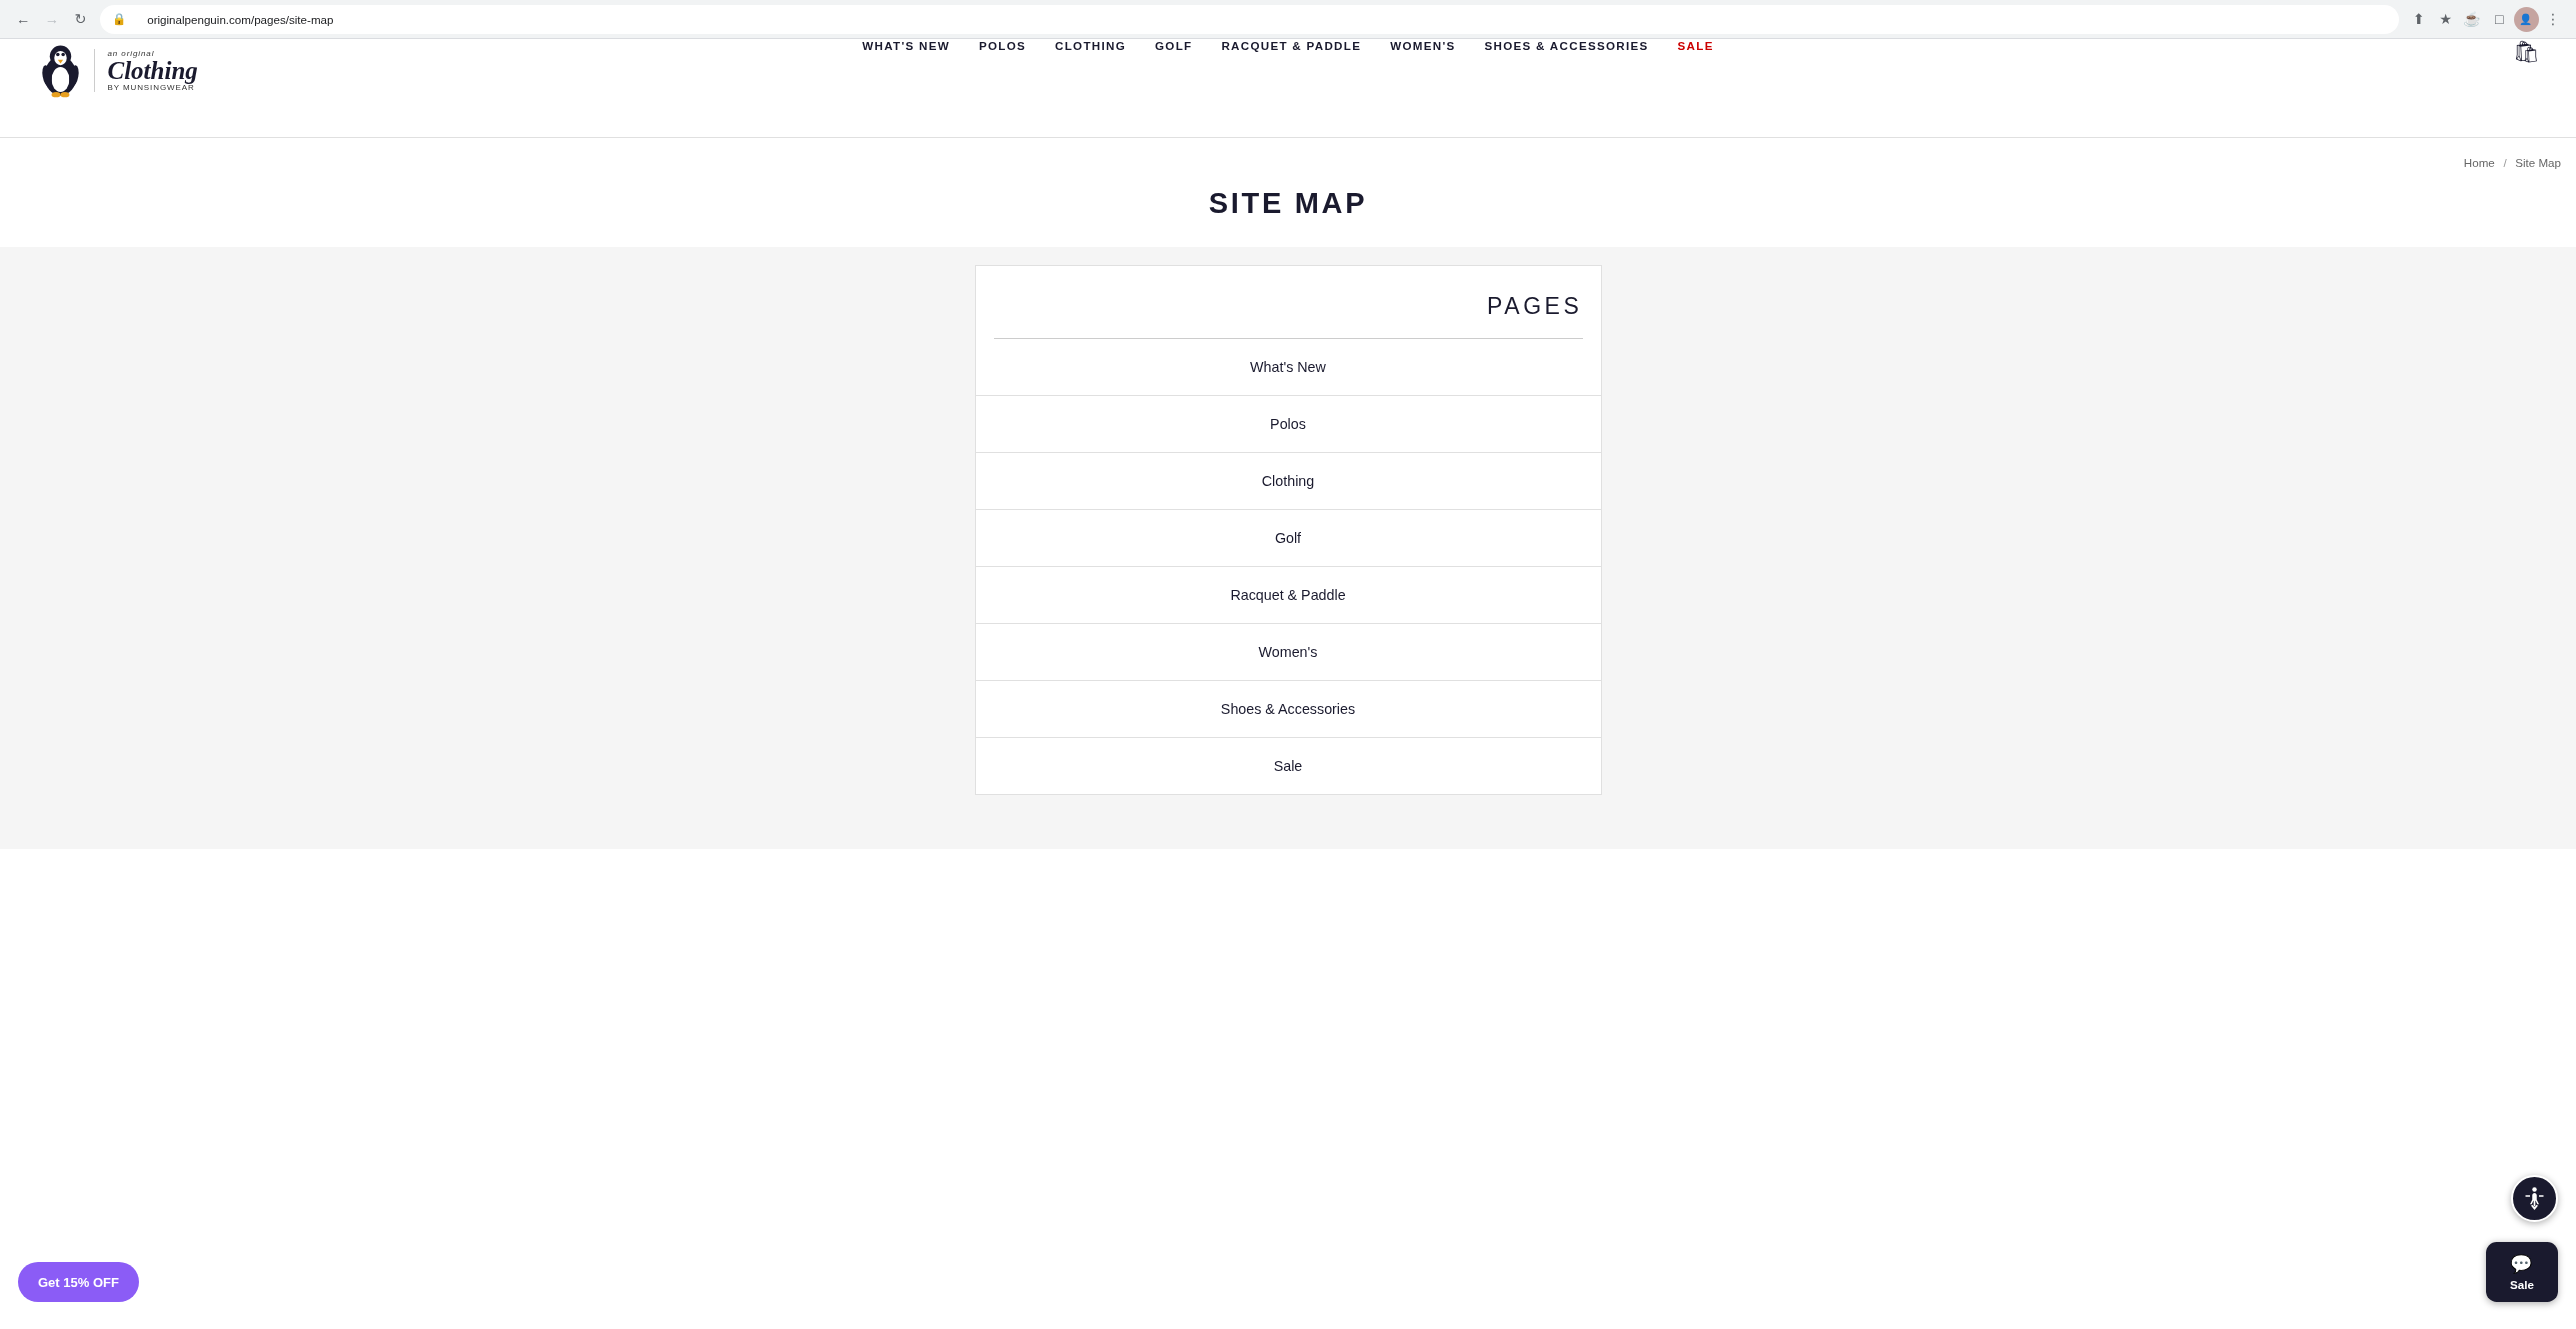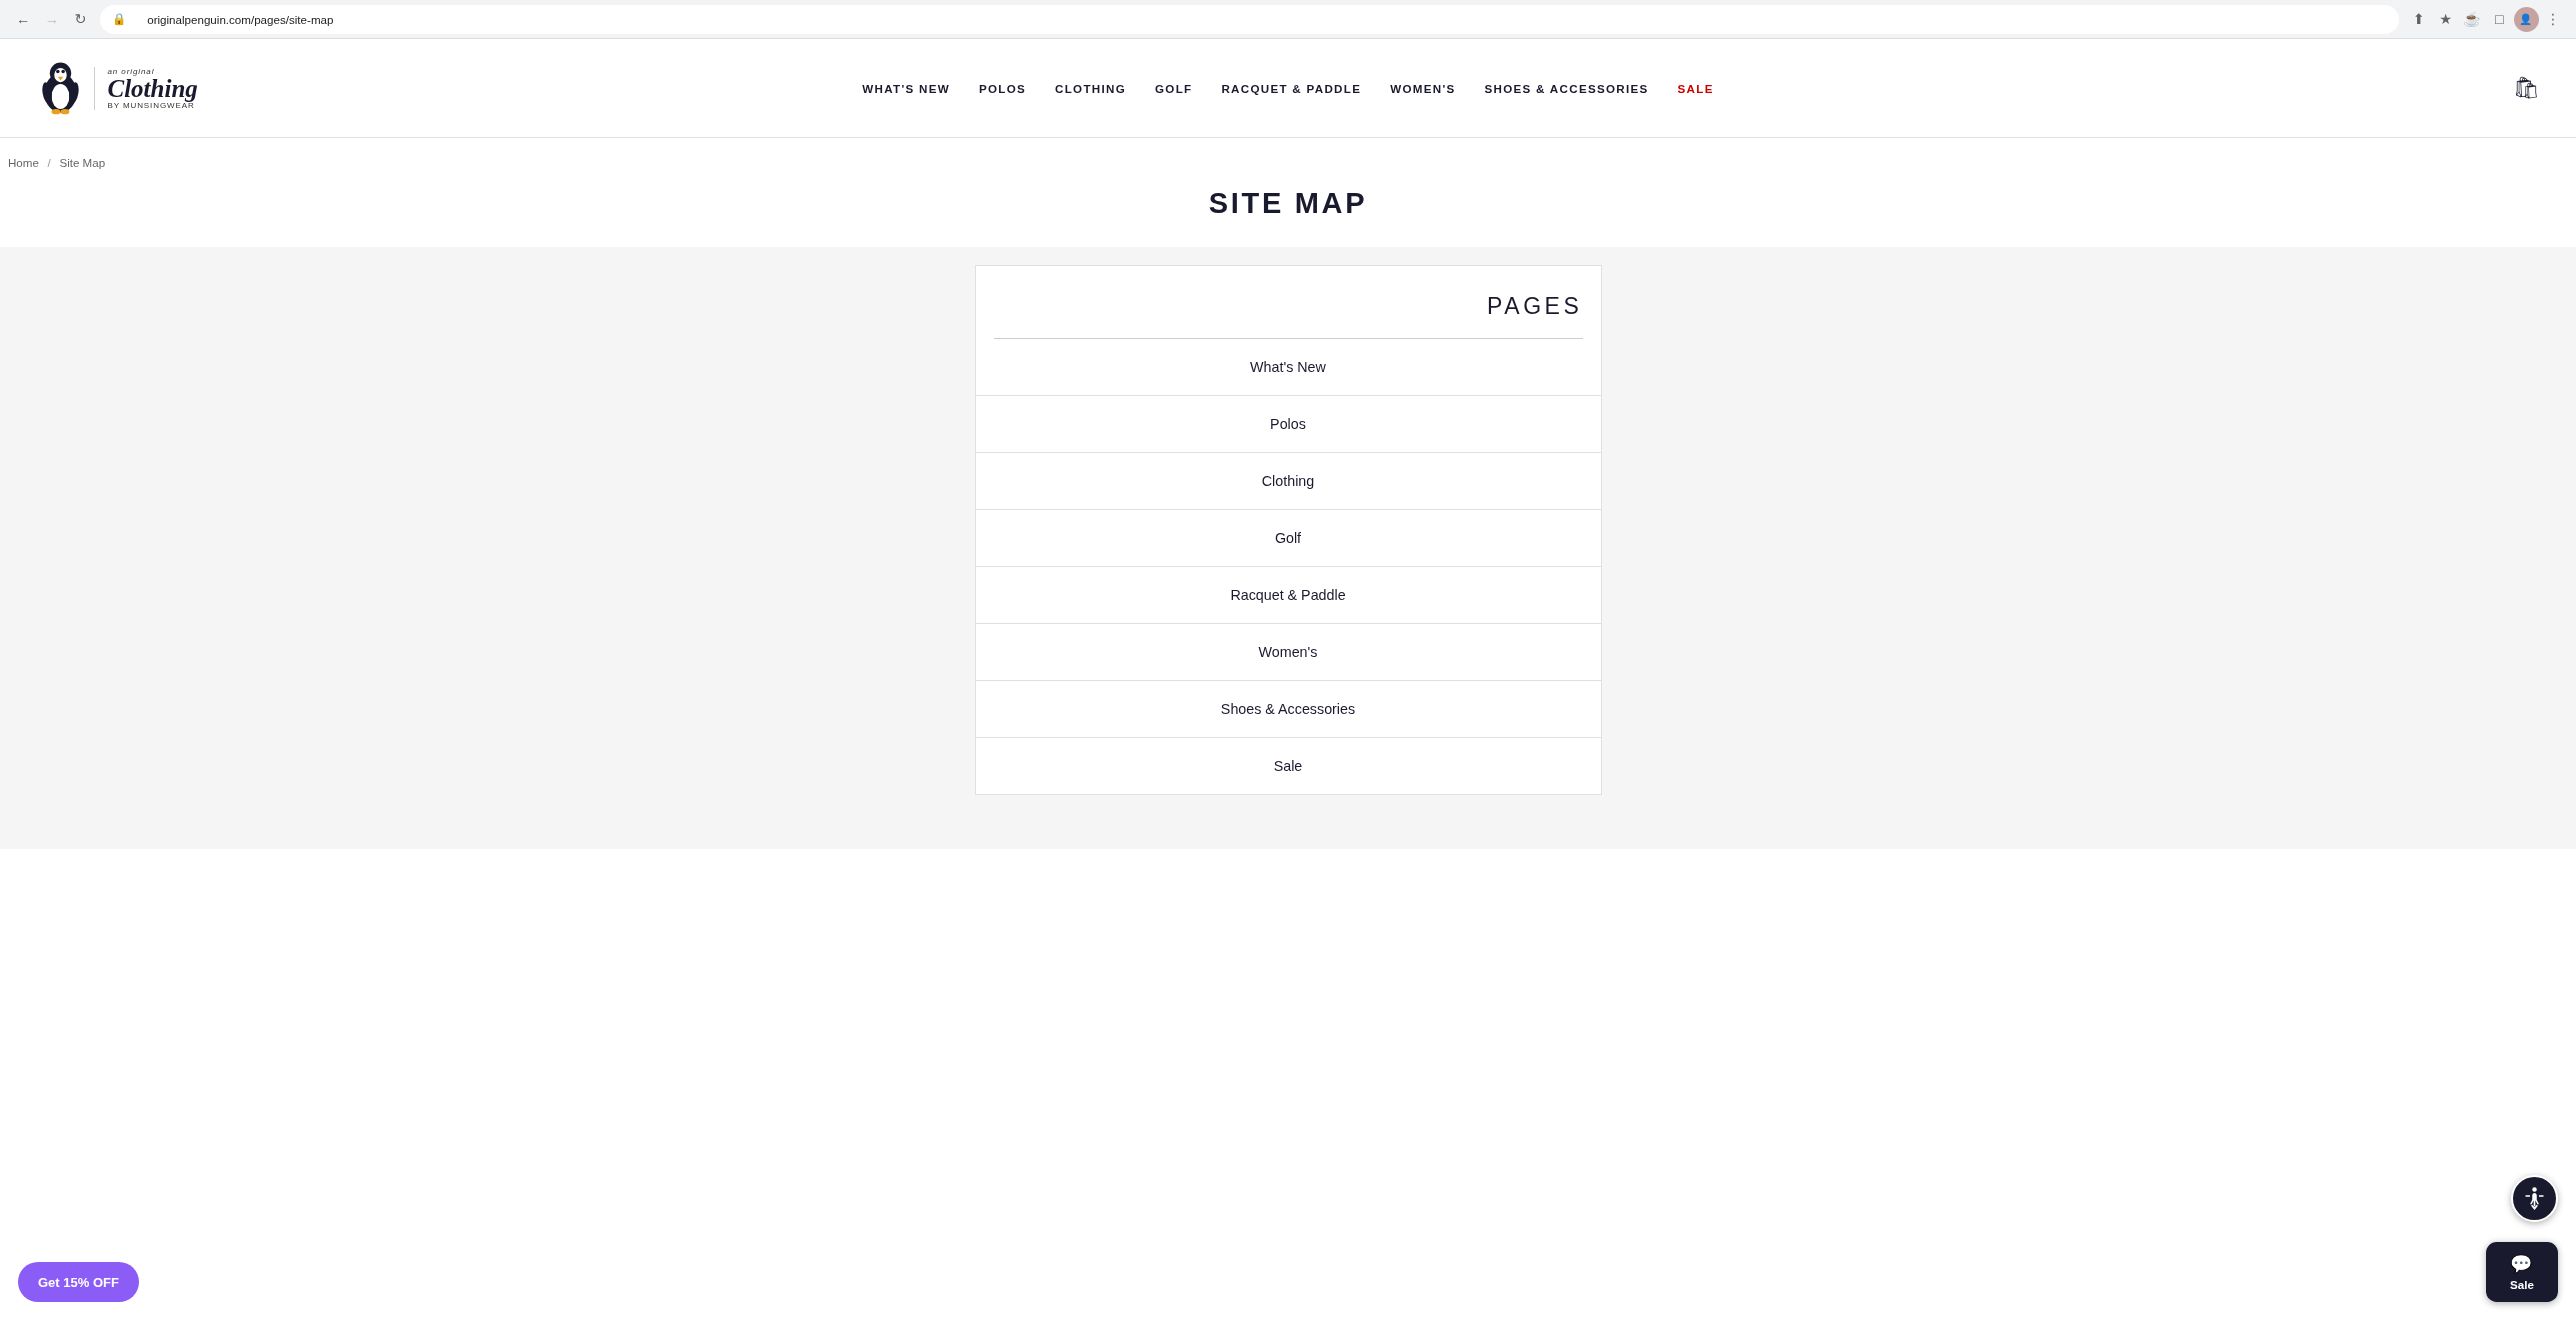--- a/index.html
+++ b/index.html
@@ -87,21 +87,21 @@
       min-height: calc(100vh - 39px);
     }
 
     
     .site-header {
       background: white;
       border-bottom: 0.9px solid #e0e0e0;
       padding: 0 36px;
       height: 99px;
       display: flex;
-      align-items: center;
+      align-items: flex-start;
       justify-content: space-between;
       position: relative;
     }
     .logo-area {
       display: flex;
       align-items: center;
       gap: 0;
     }
     .logo-penguin {
       width: 49px;
@@ -166,22 +166,22 @@
     .cart-icon-btn {
       background: none;
       border: none;
       cursor: pointer;
       font-size: 21.5px;
       color: #1a1a2e;
     }
 
     
     .breadcrumb-area {
-      text-align: left;
-      padding: 18px 8px 9px;
+      text-align: right;
+      padding: 18px 15px 9px;
       background: white;
     }
     .breadcrumb {
       font-size: 11.6px;
       color: #666;
     }
     .breadcrumb a { color: #666; text-decoration: none; }
     .breadcrumb-sep { margin: 0 5.4px; color: #999; }
 
     

